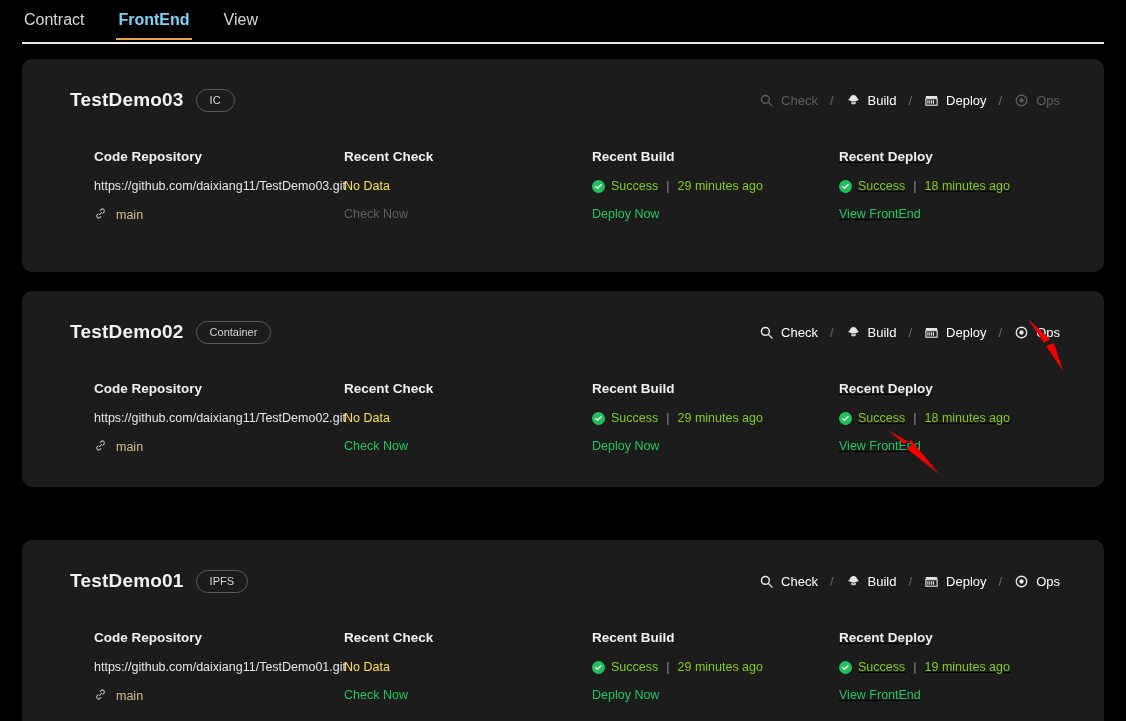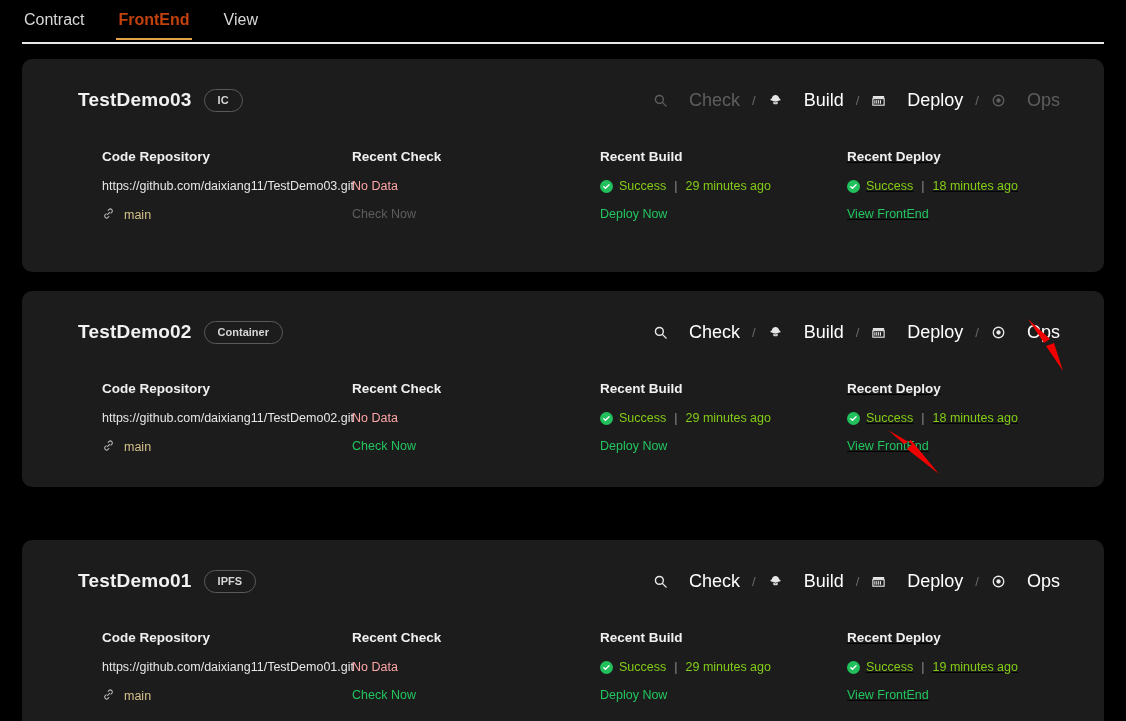--- a/index.html
+++ b/index.html
@@ -22,21 +22,21 @@
   .tab {
     font-size: 16px;
     color: #d8d8d8;
     line-height: 16px;
     padding: 0 2px 12px 2px;
     position: relative;
     cursor: pointer;
     white-space: nowrap;
   }
   .tab.active {
-    color: #c2410c;
+    color: #7dd3fc;
     font-weight: bold;
   }
   .tab.active::after {
     content: "";
     position: absolute;
     left: 0; right: 0; bottom: 0;
     height: 2px;
     background: #e2a348;
   }
   .tabbar-rule {
@@ -49,21 +49,21 @@
   
   .cards {
     padding: 15px 22px 0 22px;
     display: flex;
     flex-direction: column;
     gap: 19px;
   }
   .card {
     background: #1c1c1c;
     border-radius: 10px;
-    padding: 26px 26px 26px 34px;
+    padding: 26px 26px 26px 26px;
     position: relative;
   }
   .card-head {
     display: flex;
     align-items: center;
     justify-content: space-between;
     min-height: 30px;
   }
   .card-title-wrap {
     display: flex;
@@ -78,35 +78,34 @@
     letter-spacing: 0.2px;
   }
   .badge {
     border: 1px solid #5a5a5a;
     border-radius: 14px;
     color: #d7d7d7;
     font-size: 11px;
     padding: 5px 13px;
     line-height: 1;
     white-space: nowrap;
-    font-weight: bold;
   }
 
   
   .actions {
     display: flex;
     align-items: center;
     gap: 10px;
     padding-right: 18px;
   }
   .action {
     display: flex;
     align-items: center;
-    gap: 21px;
-    font-size: 18px;
+    gap: 7px;
+    font-size: 13px;
     color: #ffffff;
     cursor: pointer;
     white-space: nowrap;
   }
   .action.disabled { color: #5e5e5e; cursor: default; }
   .sep { color: #6a6a6a; font-size: 13px; padding: 0 2px; }
   .ico { width: 15px; height: 15px; display: inline-block; flex: 0 0 15px; }
   .ico svg { display: block; width: 15px; height: 15px; }
 
   
@@ -129,21 +128,21 @@
   }
   .col-line {
     font-size: 12.5px;
     color: #e6e6e6;
     margin-bottom: 14px;
     display: flex;
     align-items: center;
     gap: 6px;
     white-space: nowrap;
   }
-  .col-line.muted { color: #fca5a5; }
+  .col-line.muted { color: #fde047; }
   .branch {
     font-size: 12.5px;
     color: #d3c08a;
     display: flex;
     align-items: center;
     gap: 7px;
   }
   .branch .ico svg { width: 13px; height: 13px; }
   .link {
     font-size: 12.5px;

